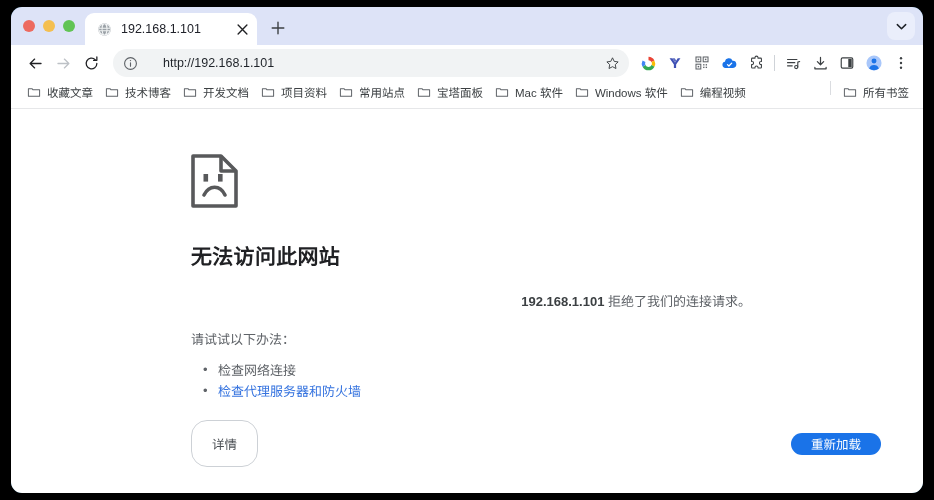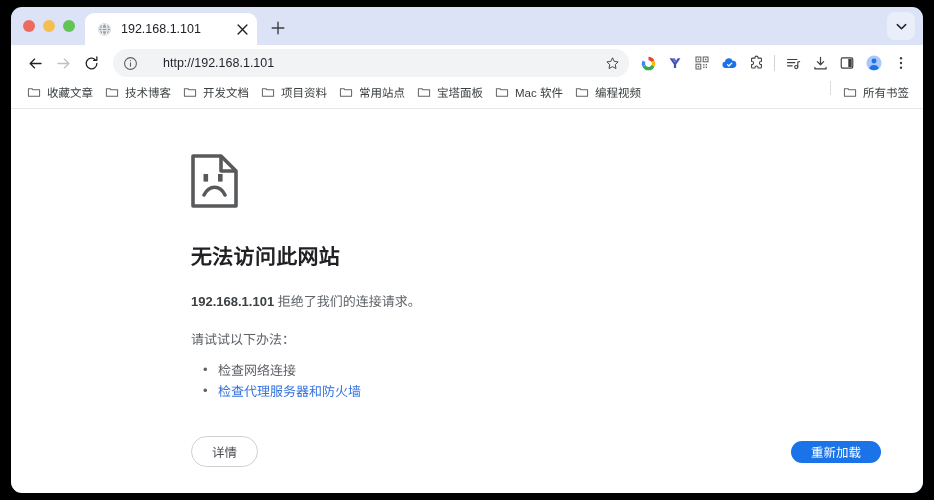--- a/index.html
+++ b/index.html
@@ -173,20 +173,21 @@
     font-weight: 700;
     color: #202124;
     letter-spacing: 0.3px;
     margin-bottom: 22px;
   }
   .err-desc {
     font-size: 13px;
     color: #5f6368;
     line-height: 1.5;
     margin-bottom: 17px;
+    text-align: right;
   }
   .err-desc b { color: #3c4043; font-weight: 700; }
   .err-sub {
     font-size: 13px;
     color: #5f6368;
     margin-bottom: 3px;
   }
   ul.err-list {
     list-style: none;
     margin: 12px 0 24px 4px;
@@ -219,21 +220,21 @@
     left: 180px; right: 42px;
     bottom: 26px;
     display: flex;
     align-items: center;
     justify-content: space-between;
   }
   .btn-detail {
     border: 1px solid #cdd1d6;
     background: #ffffff;
     border-radius: 16px;
-    height: 31px;
+    height: 47px;
     padding: 8px 20px;
     font-size: 12.5px;
     color: #4a4e53;
     display: flex; align-items: center; justify-content: center;
     font-family: inherit;
   }
   .btn-reload {
     background: #1a73e8;
     border: none;
     border-radius: 16px;
@@ -473,20 +474,28 @@
 
     <div class="bm">
       <span class="bm-icon">
         <svg width="14" height="14" viewBox="0 0 16 16">
             <path d="M1.6 4.2h4.1l1.2 1.3h7.5v7.4H1.6z" stroke="#5f6368" stroke-width="1.15" fill="none" stroke-linejoin="round"></path>
           </svg>
       </span>
       <span class="bm-label">Mac 软件</span>
     </div>
 
+    <div class="bm">
+      <span class="bm-icon">
+        <svg width="14" height="14" viewBox="0 0 16 16">
+            <path d="M1.6 4.2h4.1l1.2 1.3h7.5v7.4H1.6z" stroke="#5f6368" stroke-width="1.15" fill="none" stroke-linejoin="round"></path>
+          </svg>
+      </span>
+      <span class="bm-label">Windows 软件</span>
+    </div>
 
     <div class="bm">
       <span class="bm-icon">
         <svg width="14" height="14" viewBox="0 0 16 16">
             <path d="M1.6 4.2h4.1l1.2 1.3h7.5v7.4H1.6z" stroke="#5f6368" stroke-width="1.15" fill="none" stroke-linejoin="round"></path>
           </svg>
       </span>
       <span class="bm-label">编程视频</span>
     </div>
 

